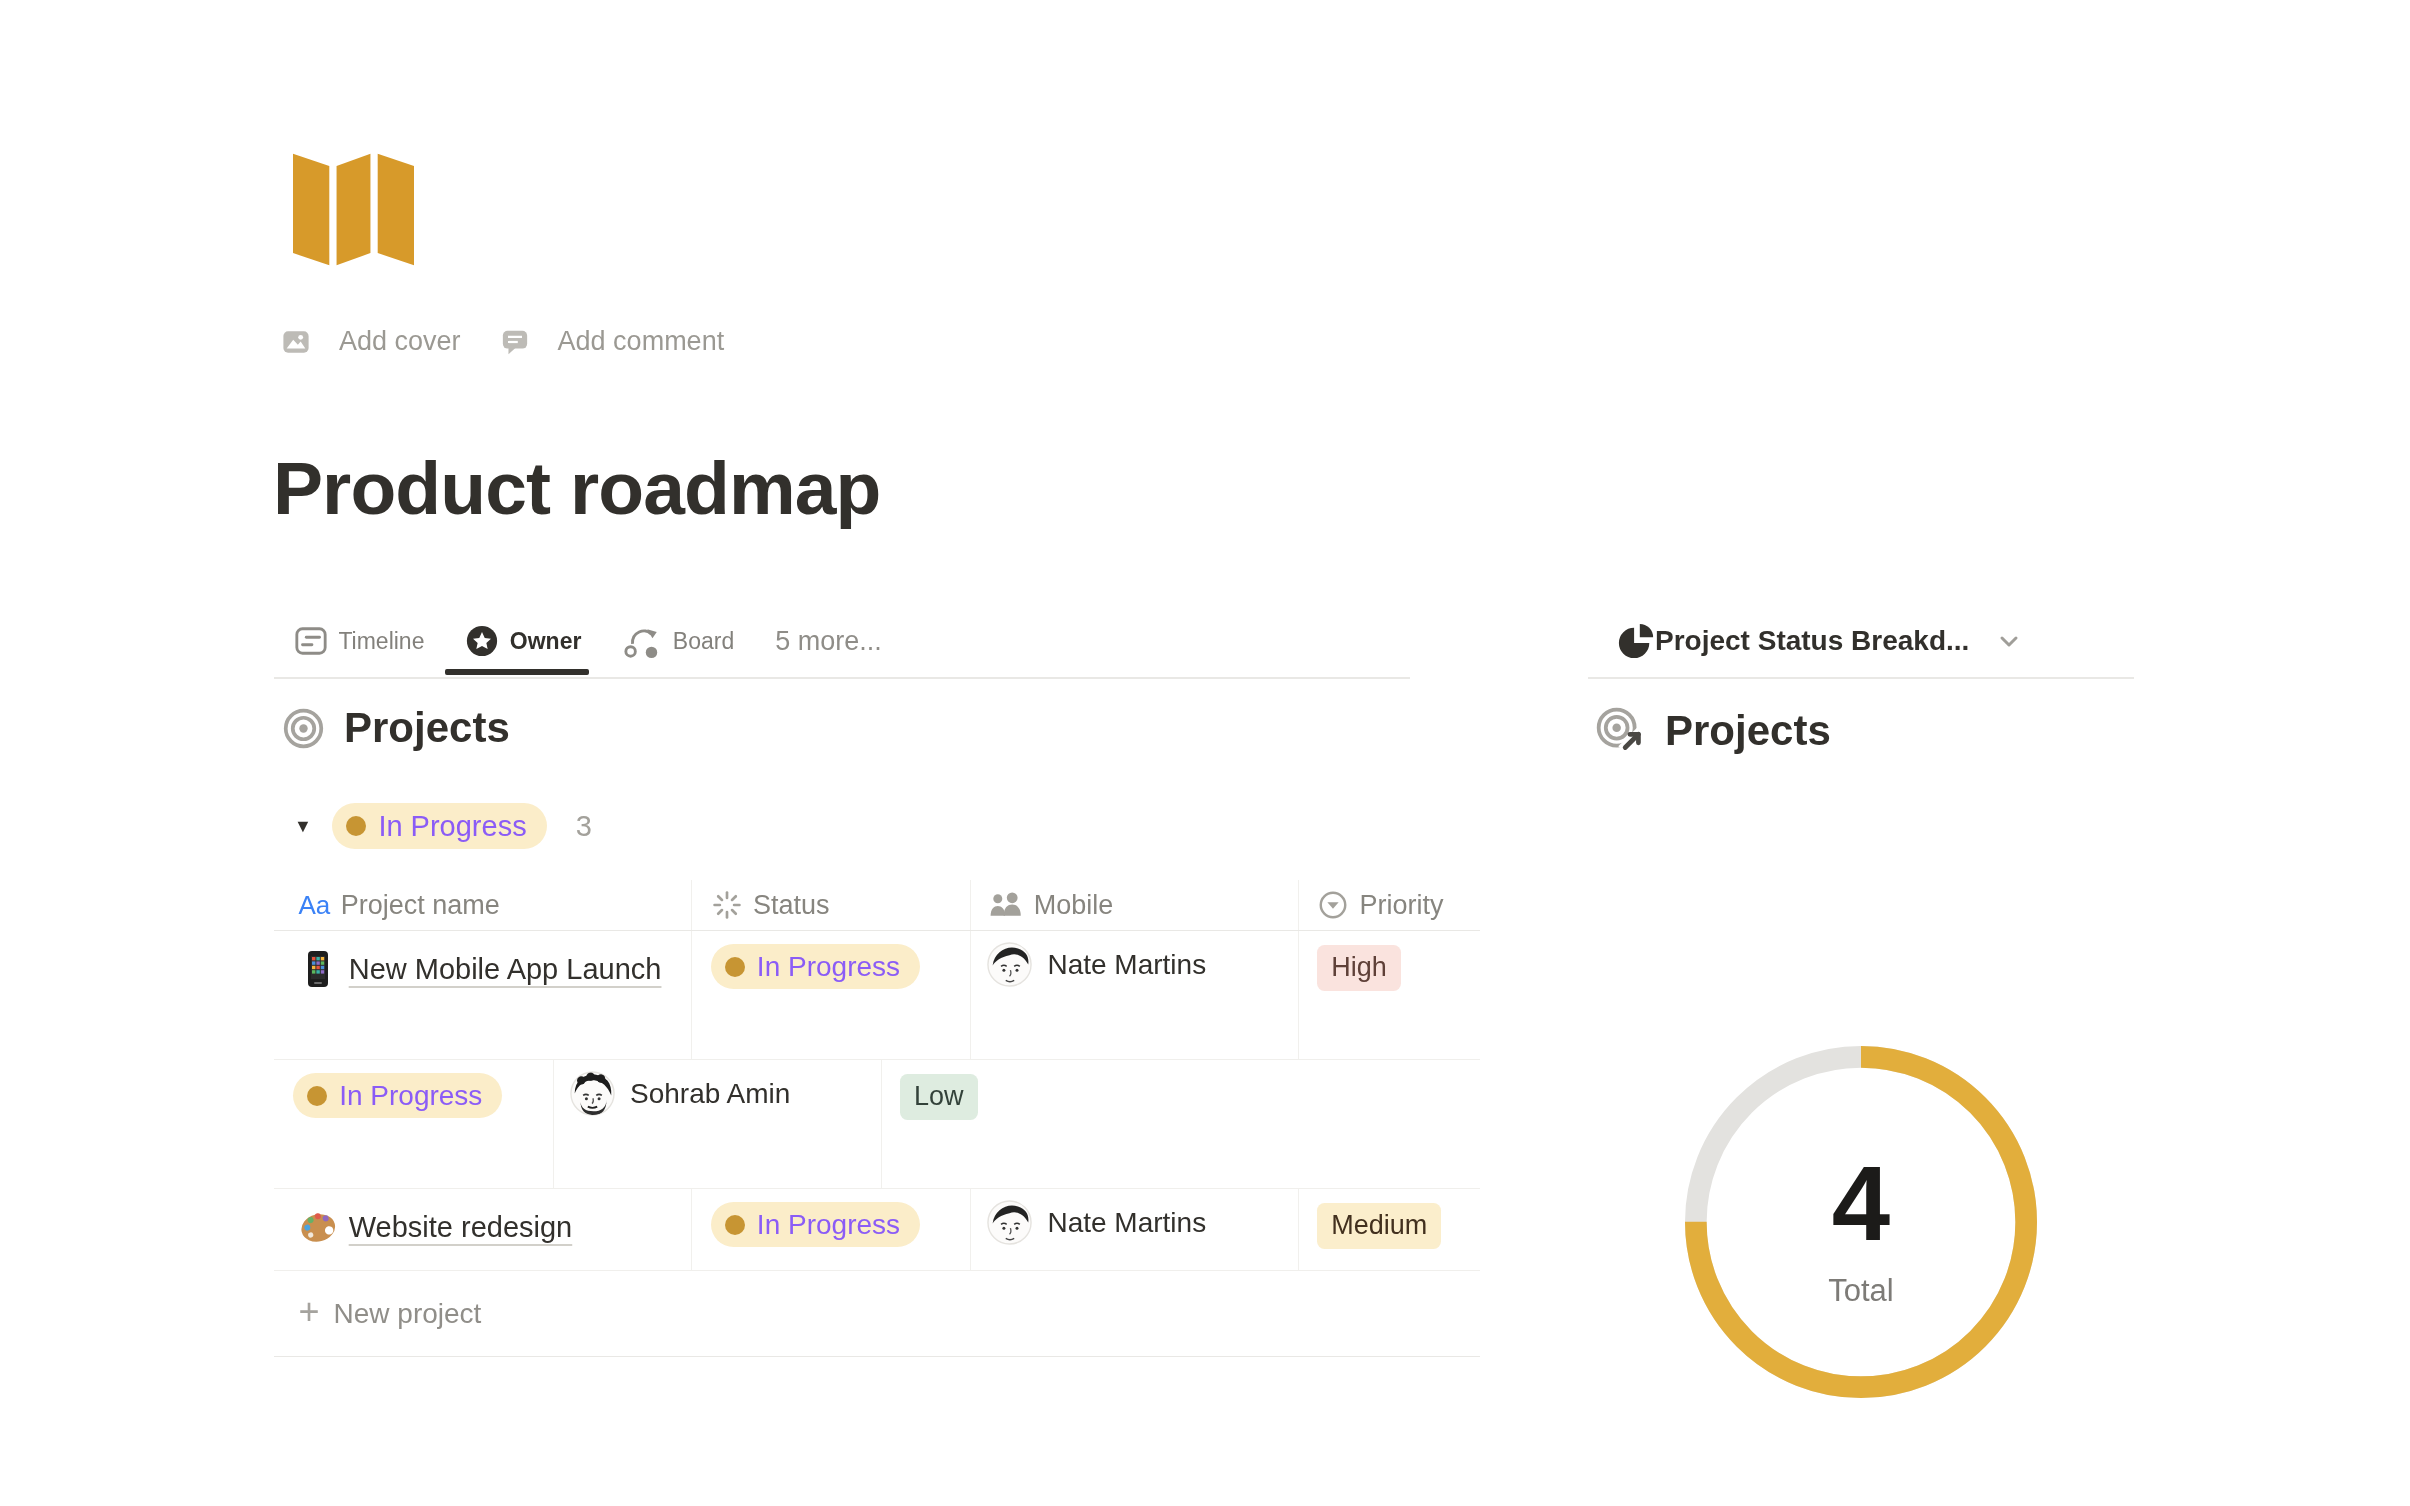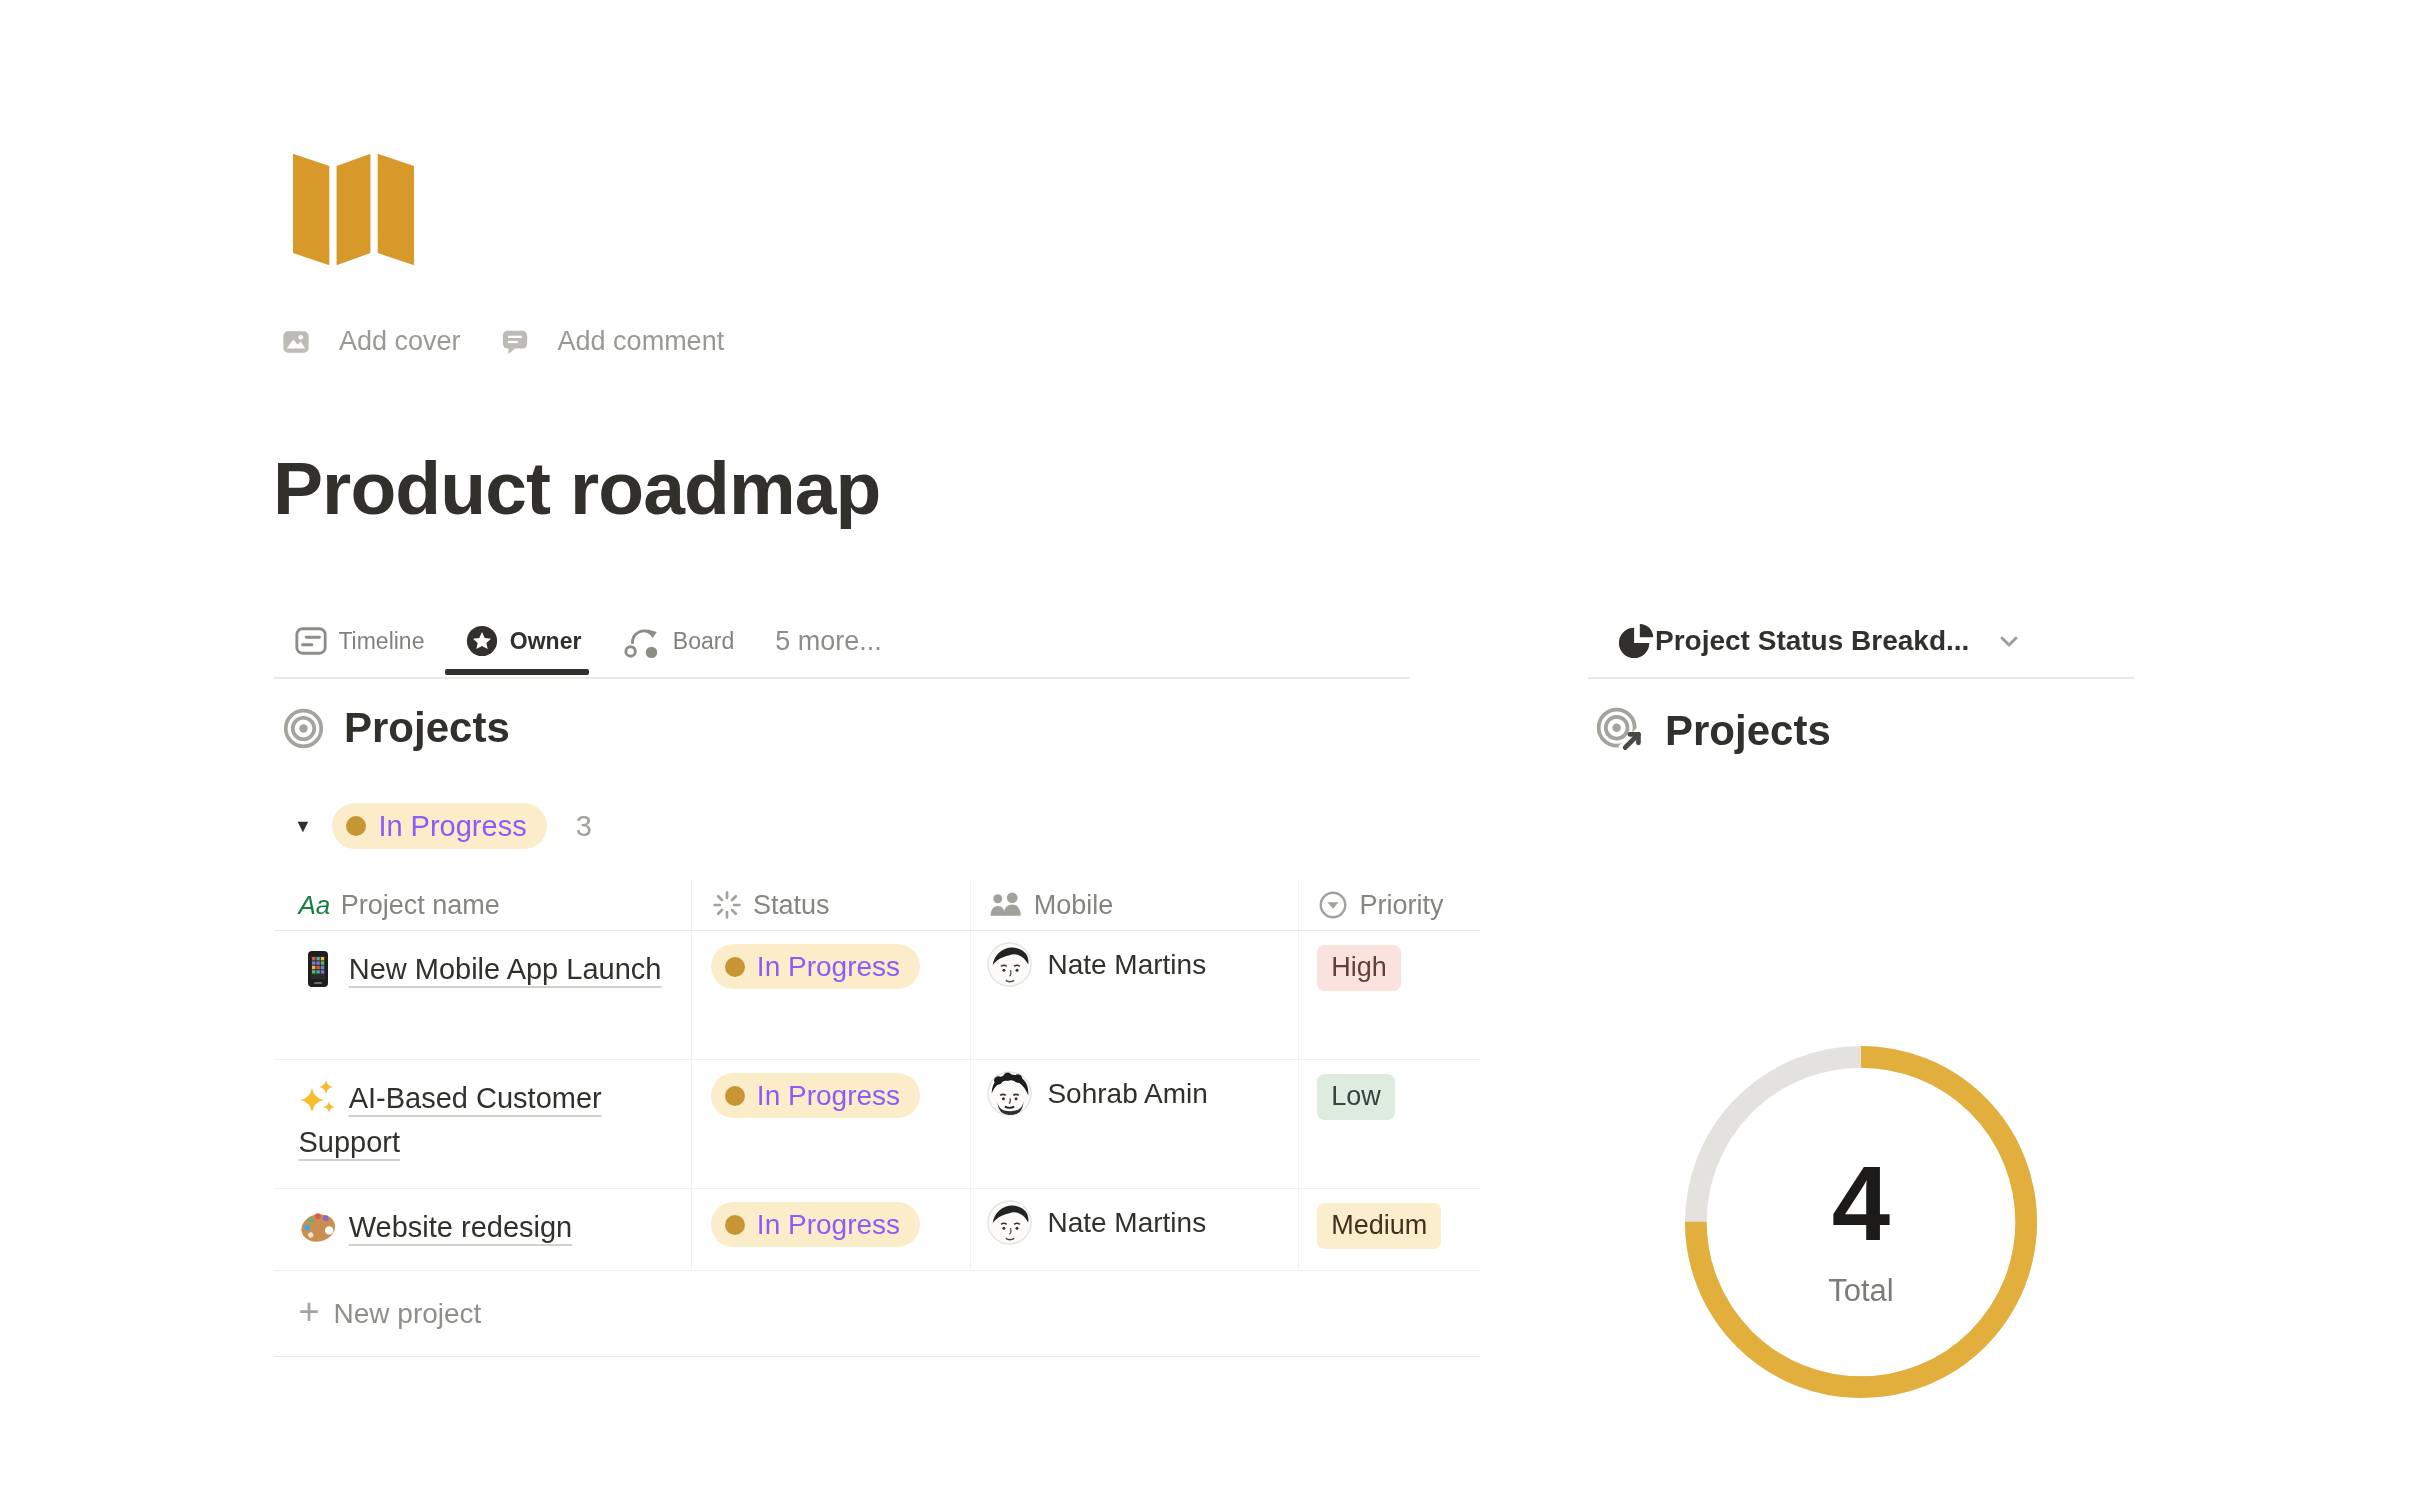--- a/index.html
+++ b/index.html
@@ -190,21 +190,21 @@
     <span class="status-pill">
       <span class="status-dot"></span>
       <span>In Progress</span>
     </span>
     <span class="group-count">3</span>
   </div>
 
   <div class="table">
     <div class="t-header">
       <div class="th c1 vline">
-        <span style="font-size:26px;color:#15803d;font-style:italic;">Aa</span>
+        <span style="font-size:26px;color:#3b82f6;">Aa</span>
         <span>Project name</span>
       </div>
       <div class="th c2 vline">
         <svg width="32" height="32" viewBox="0 0 36 36">
           <g stroke="#A3A19B" stroke-width="3" stroke-linecap="round">
             <line x1="18" y1="4" x2="18" y2="10"></line>
               <line x1="18" y1="26" x2="18" y2="32"></line>
             <line x1="4" y1="18" x2="10" y2="18"></line>
               <line x1="26" y1="18" x2="32" y2="18"></line>
             <line x1="8.1" y1="8.1" x2="12.3" y2="12.3"></line>
@@ -286,29 +286,20 @@
           </svg>
         </span>
         <span class="owner-name">Nate Martins</span>
       </div>
       <div class="c4 cell-priority">
         <span class="pbadge p-high">High</span>
       </div>
     </div>
 
     <div class="t-row row2">
-      <div class="c1 vline cell-name">
-        <span class="emoji">
-          <svg viewBox="0 0 38 38" width="38" height="38">
-            <path d="M13 9 Q14.9 19.1 25 21 Q14.9 22.9 13 33 Q11.1 22.9 1 21 Q11.1 19.1 13 9 Z" fill="#F3BD2E"></path>
-            <path d="M27 1 Q28.1 6.9 34 8 Q28.1 9.1 27 15 Q25.9 9.1 20 8 Q25.9 6.9 27 1 Z" fill="#F3BD2E"></path>
-            <path d="M30 22.5 Q30.9 27.1 35.5 28 Q30.9 28.9 30 33.5 Q29.1 28.9 24.5 28 Q29.1 27.1 30 22.5 Z" fill="#F3BD2E"></path>
-          </svg>
-        </span><span class="name-link">AI-Based Customer Support</span>
-      </div>
       <div class="c2 vline cell-status">
         <span class="status-pill">
           <span class="status-dot"></span>
           <span>In Progress</span>
         </span>
       </div>
       <div class="c3 vline cell-owner">
         <span class="avatar">
           <svg viewBox="0 0 48 48" width="45" height="45">
             <defs>

